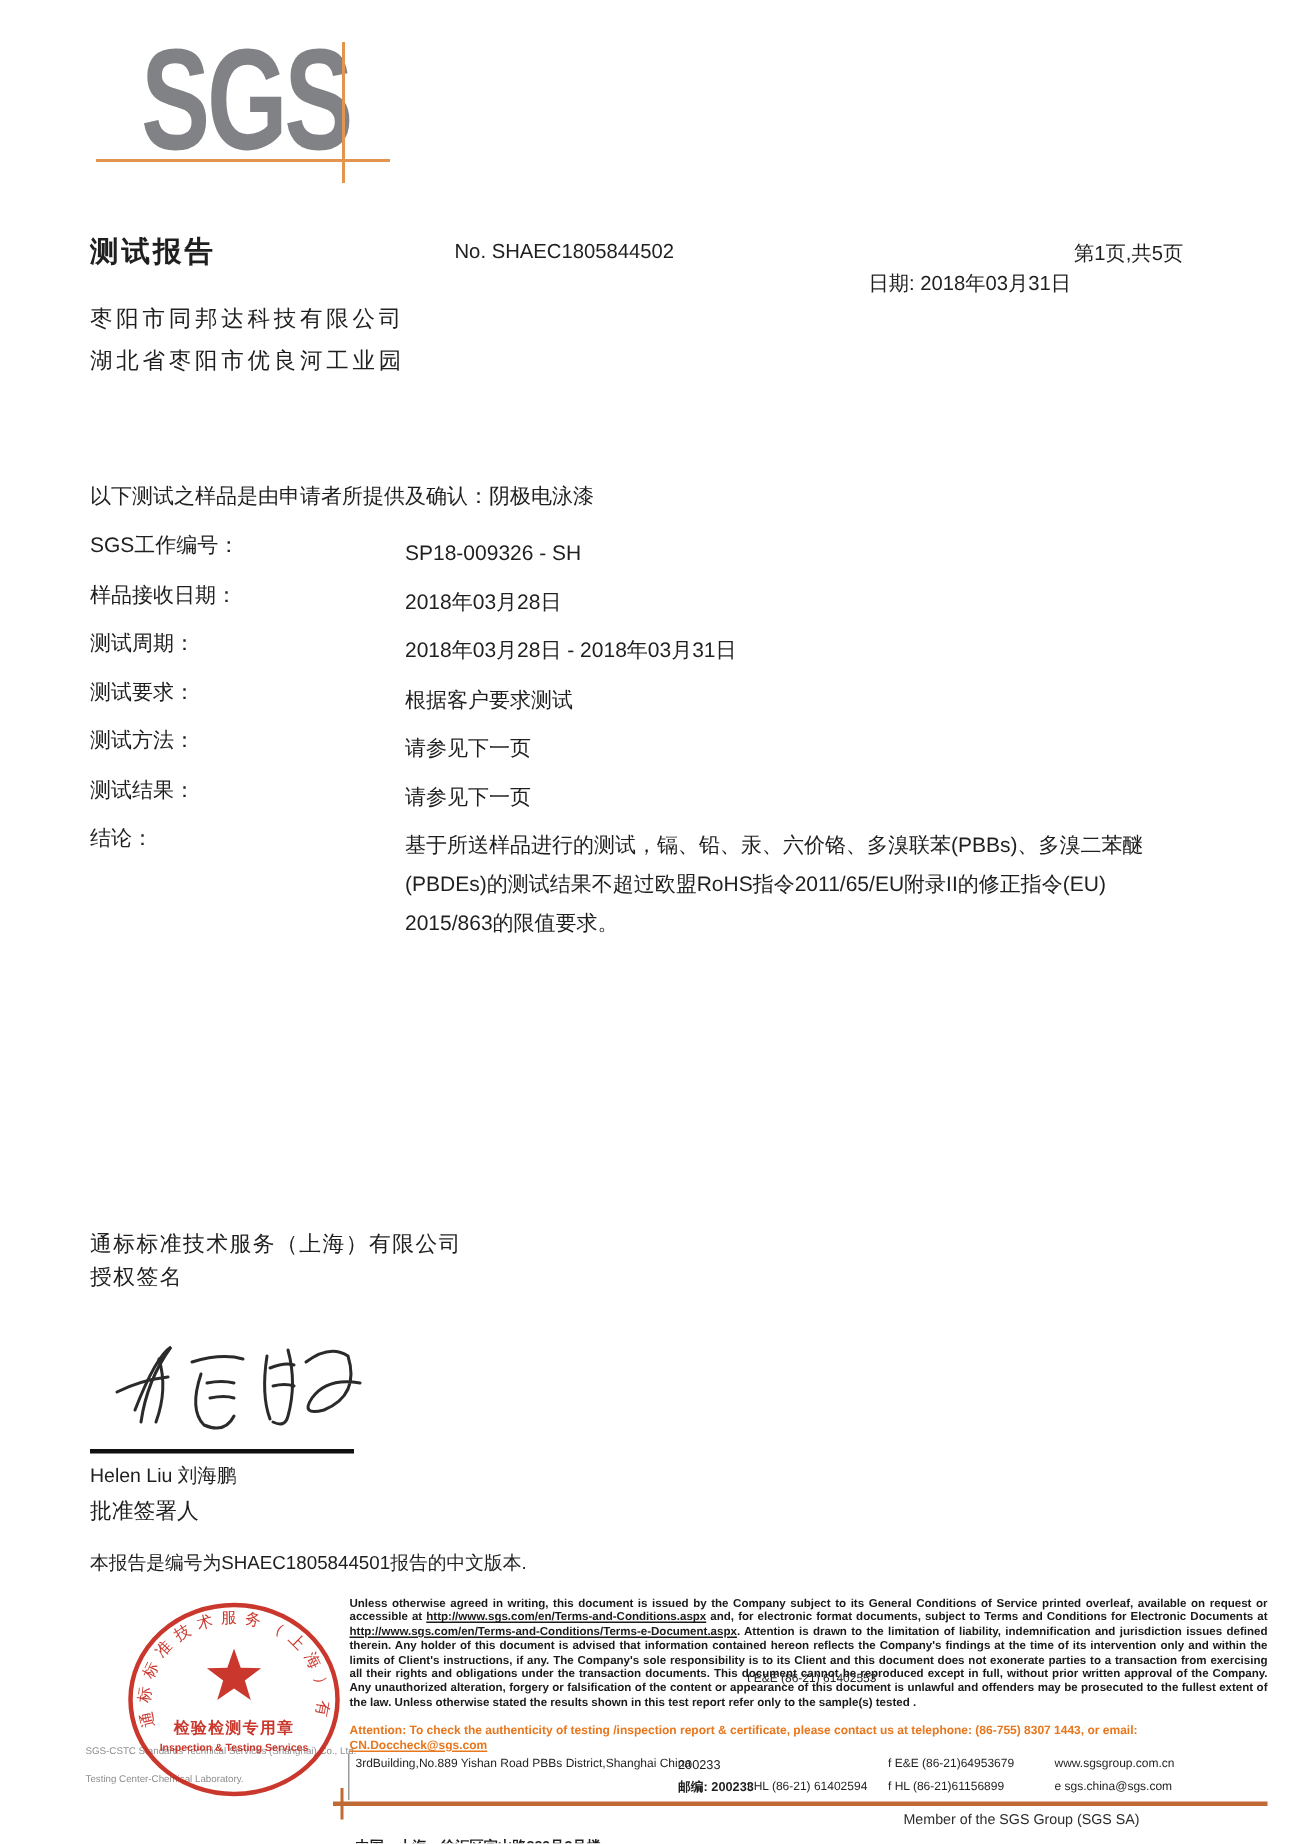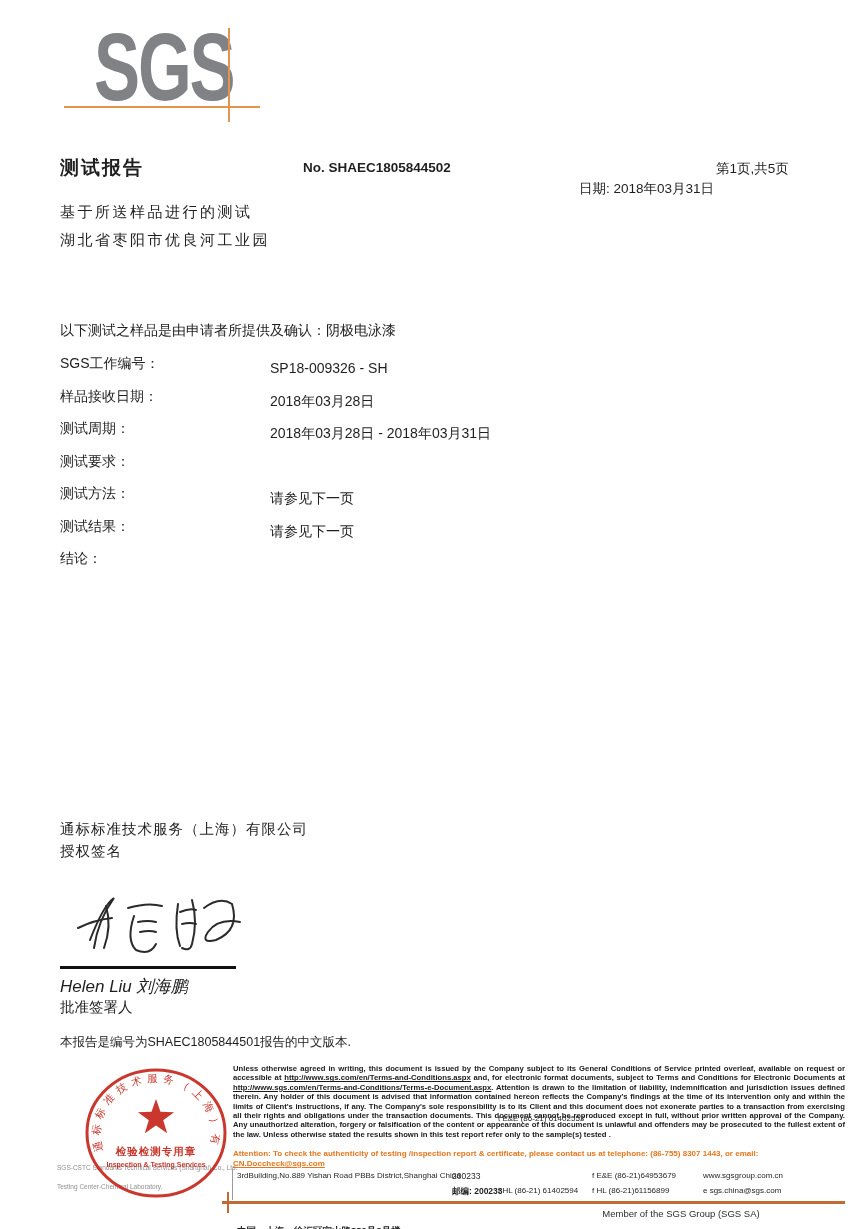--- a/index.html
+++ b/index.html
@@ -11,41 +11,41 @@
   .abs { position:absolute; }
 
   
   .logo-text { left:94px; top:24px; font-size:96px; line-height:0.9; font-weight:bold;
     color:#808285; transform:scaleX(.72); transform-origin:left top; letter-spacing:-3px; }
   .logo-hline { left:64px; top:106px; width:196px; height:2px; background:#e3944e; }
   .logo-vline { left:228px; top:28px; width:2px; height:94px; background:#e3944e; }
 
   
   .doc-title { left:60px; top:155px; font-size:19px; font-weight:bold; letter-spacing:2px; }
-  .report-no { left:303px; top:160px; font-size:13.5px;font-weight:bold; }
+  .report-no { left:303px; top:160px; font-size:13.5px; }
   .report-date { left:579px; top:160px; font-size:13.5px;margin-top:20px; }
   .page-info { left:716px; top:160px; font-size:13.5px; }
 
   
   .applicant-name { left:60px; top:203px; font-size:15px; letter-spacing:2.5px; }
   .applicant-addr { left:60px; top:231px; font-size:15px; letter-spacing:2.5px; }
 
   .sample-intro { left:60px; top:322px; font-size:14px;text-align:center; }
 
   .field-label { left:60px; font-size:14px; }
   .field-value { left:270px; font-size:14px; width:525px; line-height:26px; }
   .r0 { top:355px; } .r1 { top:388px; } .r2 { top:420px; }
   .r3 { top:453px; } .r4 { top:485px; } .r5 { top:518px; } .r6 { top:550px; }
 
   
   .sign-company { left:60px; top:820px; font-size:14.5px; letter-spacing:1px; }
   .sign-auth    { left:60px; top:842px; font-size:14.5px; letter-spacing:1px; }
   .sig-svg { left:70px; top:886px; }
   .sig-line { left:60px; top:966px; width:176px; height:2.5px; background:#111; }
-  .signer-name  { left:60px; top:975px; font-size:17px;font-style:italic; }
+  .signer-name  { left:60px; top:975px; font-size:13px; }
   .signer-title { left:60px; top:998px; font-size:14.5px; }
 
   .cn-version-note { left:60px; top:1034px; font-size:12.5px; }
 
   
   .stamp-svg { left:83px; top:1066px; opacity:.92; }
   .stamp-overlay-1 { left:57px; top:1164px; font-size:6.5px; color:#8f8f8f; white-space:nowrap; z-index:0; }
   .stamp-overlay-2 { left:57px; top:1183px; font-size:6.5px; color:#8f8f8f; white-space:nowrap; z-index:0; }
 
   .disclaimer { left:233px; top:1064px; width:612px; font-size:7.7px; line-height:9.4px;
@@ -78,37 +78,39 @@
 
   <div class="abs logo-text">SGS</div>
   <div class="abs logo-hline"></div>
   <div class="abs logo-vline"></div>
 
   <div class="abs doc-title">测试报告</div>
   <div class="abs report-no">No. SHAEC1805844502</div>
   <div class="abs report-date">日期: 2018年03月31日</div>
   <div class="abs page-info">第1页,共5页</div>
 
-  <div class="abs applicant-name">基于所送样品进行的测试</div>
+  <div class="abs applicant-name">枣阳市同邦达科技有限公司</div>
   <div class="abs applicant-addr">湖北省枣阳市优良河工业园</div>
 
   <div class="abs sample-intro">以下测试之样品是由申请者所提供及确认：阴极电泳漆</div>
 
   <div class="abs field-label r0">SGS工作编号：</div>
   <div class="abs field-value r0">SP18-009326 - SH</div>
   <div class="abs field-label r1">样品接收日期：</div>
   <div class="abs field-value r1">2018年03月28日</div>
   <div class="abs field-label r2">测试周期：</div>
   <div class="abs field-value r2">2018年03月28日 - 2018年03月31日</div>
   <div class="abs field-label r3">测试要求：</div>
+  <div class="abs field-value r3">根据客户要求测试</div>
   <div class="abs field-label r4">测试方法：</div>
   <div class="abs field-value r4">请参见下一页</div>
   <div class="abs field-label r5">测试结果：</div>
   <div class="abs field-value r5">请参见下一页</div>
   <div class="abs field-label r6">结论：</div>
+  <div class="abs field-value r6">基于所送样品进行的测试，镉、铅、汞、六价铬、多溴联苯(PBBs)、多溴二苯醚(PBDEs)的测试结果不超过欧盟RoHS指令2011/65/EU附录II的修正指令(EU) 2015/863的限值要求。</div>
 
   <div class="abs sign-company">通标标准技术服务（上海）有限公司</div>
   <div class="abs sign-auth">授权签名</div>
 
   <svg class="abs sig-svg" width="200" height="80" viewBox="0 0 200 80">
     <g fill="none" stroke="#2a2a2a" stroke-width="2" stroke-linecap="round">
       <path d="M20 54 Q34 18 44 12 Q28 34 24 62"></path>
       <path d="M36 20 Q42 40 34 62"></path>
       <path d="M8 42 Q24 34 42 32"></path>
       <path d="M64 30 Q56 54 66 64 Q80 70 86 58"></path>

